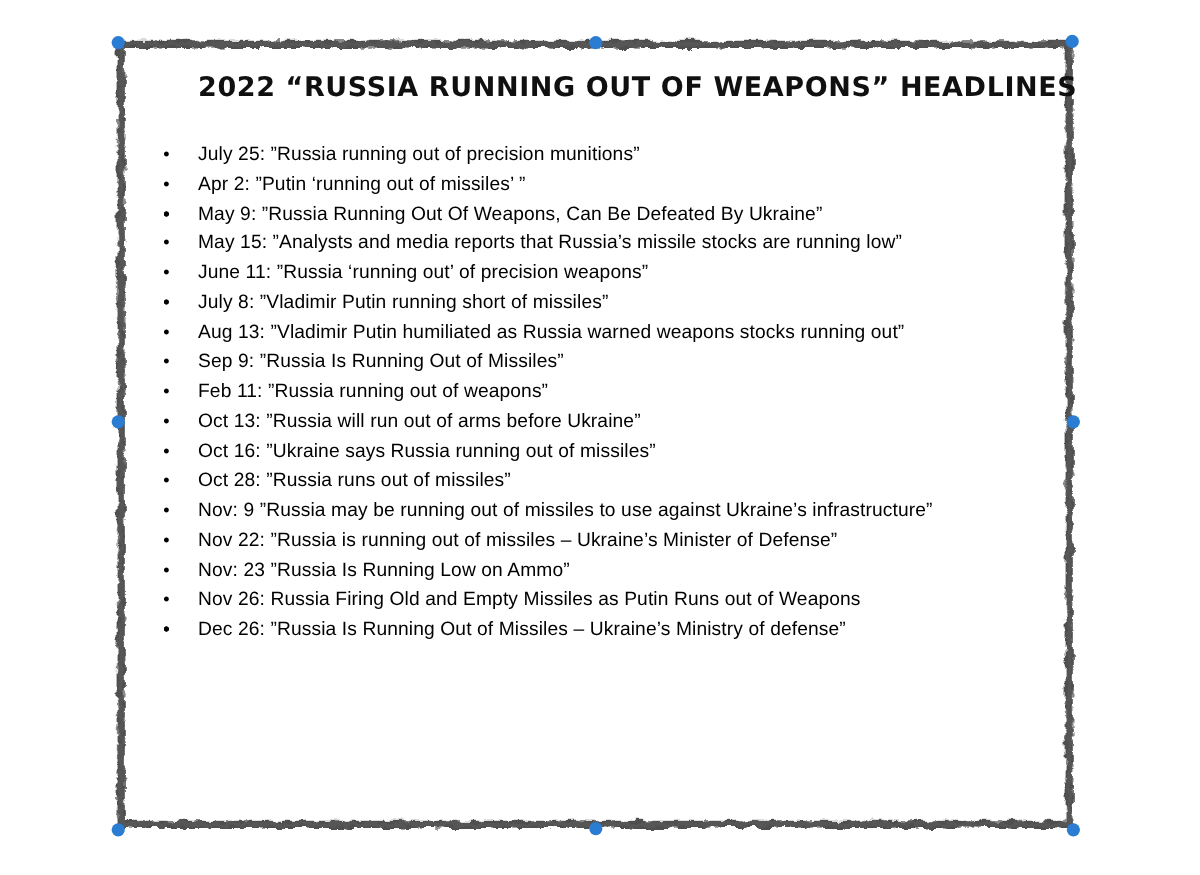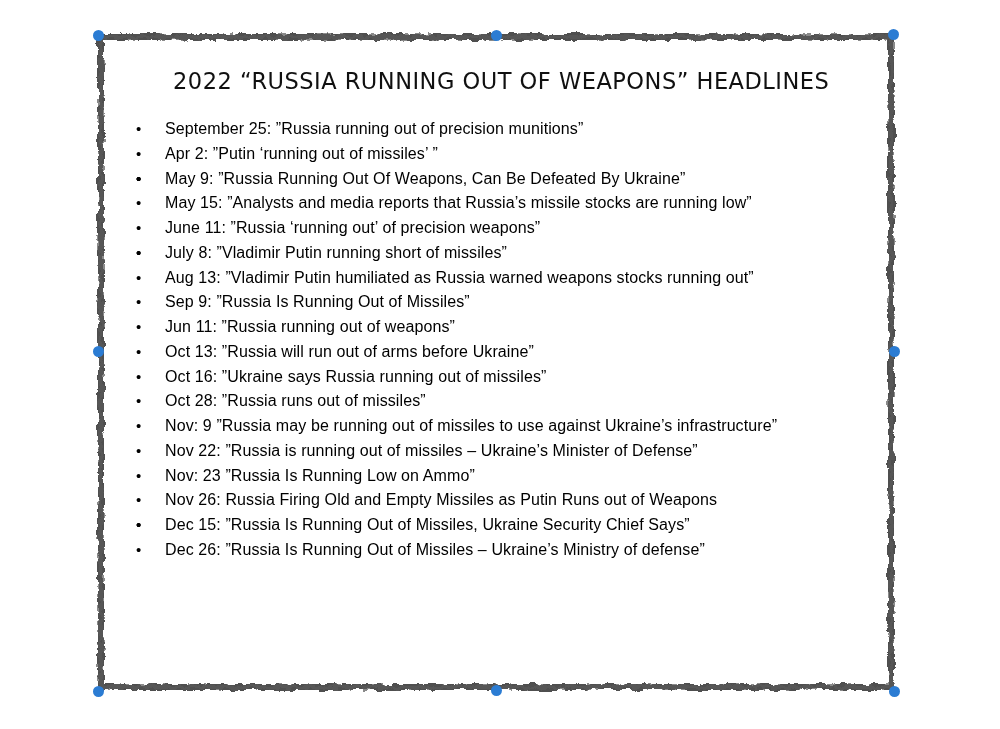--- a/index.html
+++ b/index.html
@@ -16,24 +16,24 @@
   .slide-object {
     position: absolute;
     left: 93px; top: 29px;
     width: 806px; height: 666px;
   }
   .border-svg { position: absolute; left: 0; top: 0; }
 
   .title {
     position: absolute;
     left: 72px; top: 31px;
-    margin: 8px;
+    margin: 0;
     font-family: "DejaVu Sans", sans-serif;
     font-size: 22.5px;
-    font-weight: normal;
+    font-weight: bold;
     letter-spacing: 0.5px;
     color: #101010;
     white-space: nowrap;
   }
 
   .headlines {
     position: absolute;
     left: 72px; top: 88px;
     margin: 0; padding: 0;
     list-style: none;
@@ -79,41 +79,41 @@
           <feDisplacementMap in="SourceGraphic" in2="n" scale="9"></feDisplacementMap>
         </filter>
       </defs>
       <rect x="8" y="8" width="790" height="650" fill="none" stroke="#4f4f4f" stroke-width="6" filter="url(#rough1)"></rect>
       <rect x="8" y="8" width="790" height="650" fill="none" stroke="#5a5a5a" stroke-width="4" opacity="0.7" filter="url(#rough2)"></rect>
     </svg>
 
     <h1 class="title">2022 “RUSSIA RUNNING OUT OF WEAPONS” HEADLINES</h1>
 
     <ul class="headlines">
-      <li><span class="bullet">•</span><span>September 25: ”Russia running out of precision munitions”</span></li>
+      <li><span class="bullet">•</span><span>July 25: ”Russia running out of precision munitions”</span></li>
       <li><span class="bullet">•</span><span>Apr 2: ”Putin ‘running out of missiles’ ”</span></li>
       <li><span class="bullet">•</span></li>
       <li><span class="bullet">•</span></li>
       <li><span class="bullet">•</span><span>May 9: ”Russia Running Out Of Weapons, Can Be Defeated By Ukraine”</span></li>
       <li><span class="bullet">•</span><span>May 15: ”Analysts and media reports that Russia’s missile stocks are running low”</span></li>
       <li><span class="bullet">•</span><span>June 11: ”Russia ‘running out’ of precision weapons”</span></li>
       <li><span class="bullet">•</span></li>
       <li><span class="bullet">•</span><span>July 8: ”Vladimir Putin running short of missiles”</span></li>
       <li><span class="bullet">•</span><span>Aug 13: ”Vladimir Putin humiliated as Russia warned weapons stocks running out”</span></li>
       <li><span class="bullet">•</span><span>Sep 9: ”Russia Is Running Out of Missiles”</span></li>
-      <li><span class="bullet">•</span><span>Jun 11: ”Russia running out of weapons”</span></li>
+      <li><span class="bullet">•</span><span>Feb 11: ”Russia running out of weapons”</span></li>
       <li><span class="bullet">•</span><span>Oct 13: ”Russia will run out of arms before Ukraine”</span></li>
       <li><span class="bullet">•</span><span>Oct 16: ”Ukraine says Russia running out of missiles”</span></li>
       <li><span class="bullet">•</span><span>Oct 28: ”Russia runs out of missiles”</span></li>
       <li><span class="bullet">•</span><span>Nov: 9 ”Russia may be running out of missiles to use against Ukraine’s infrastructure”</span></li>
       <li><span class="bullet">•</span><span>Nov 22: ”Russia is running out of missiles – Ukraine’s Minister of Defense”</span></li>
       <li><span class="bullet">•</span><span>Nov: 23 ”Russia Is Running Low on Ammo”</span></li>
       <li><span class="bullet">•</span><span>Nov 26: Russia Firing Old and Empty Missiles as Putin Runs out of Weapons</span></li>
       <li><span class="bullet">•</span></li>
-      <li><span class="bullet">•</span><span>Dec 15: ”Russia Is Running Out of Missiles, Ukraine Security Chief Says”</span></li>
+      <li><span class="bullet">•</span></li>
       <li><span class="bullet">•</span><span>Dec 26: ”Russia Is Running Out of Missiles – Ukraine’s Ministry of defense”</span></li>
     </ul>
   </div>
 
   <div class="handle" style="left:93px;  top:30px;"></div>
   <div class="handle" style="left:491px; top:30px;"></div>
   <div class="handle" style="left:888px; top:29px;"></div>
   <div class="handle" style="left:93px;  top:346px;"></div>
   <div class="handle" style="left:889px; top:346px;"></div>
   <div class="handle" style="left:93px;  top:686px;"></div>

